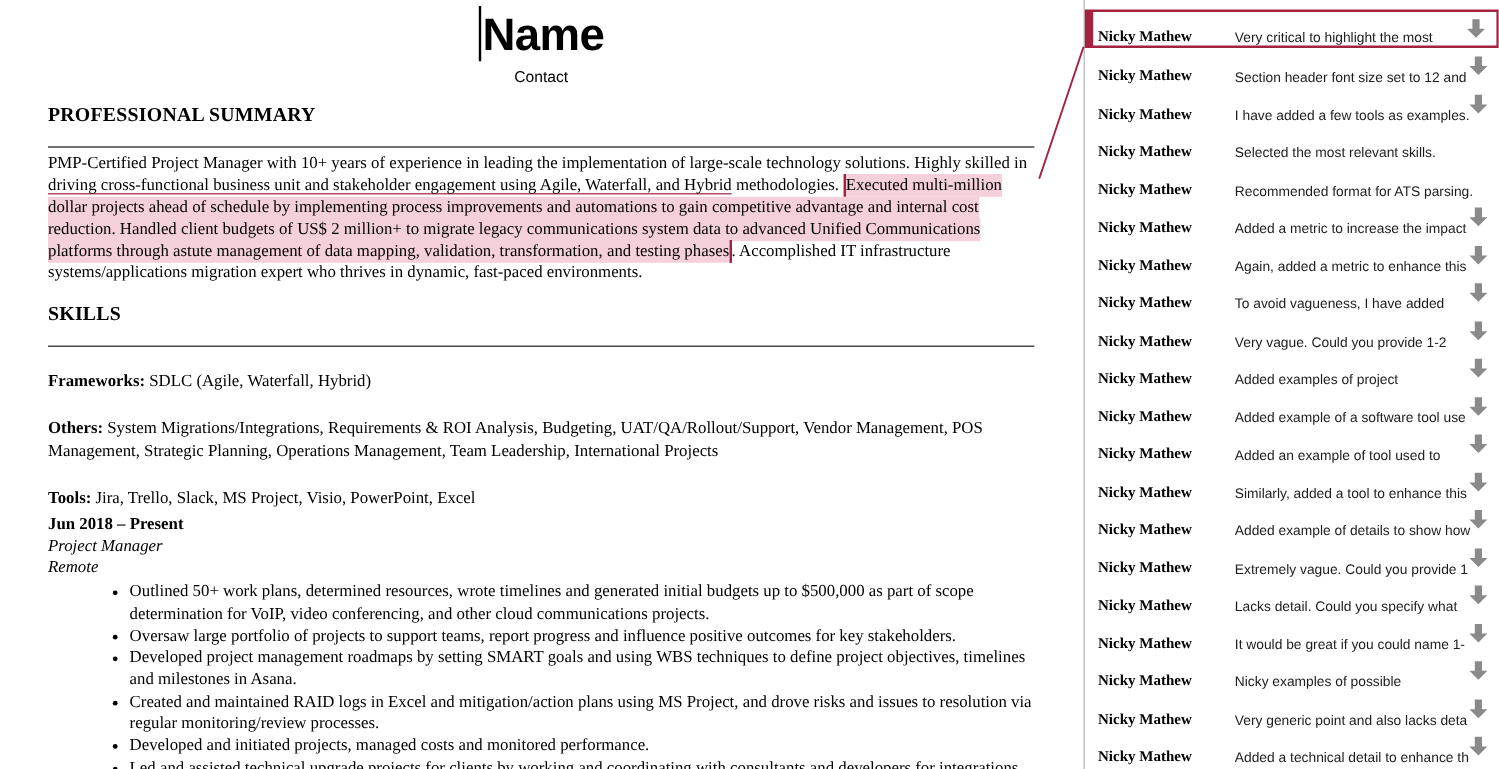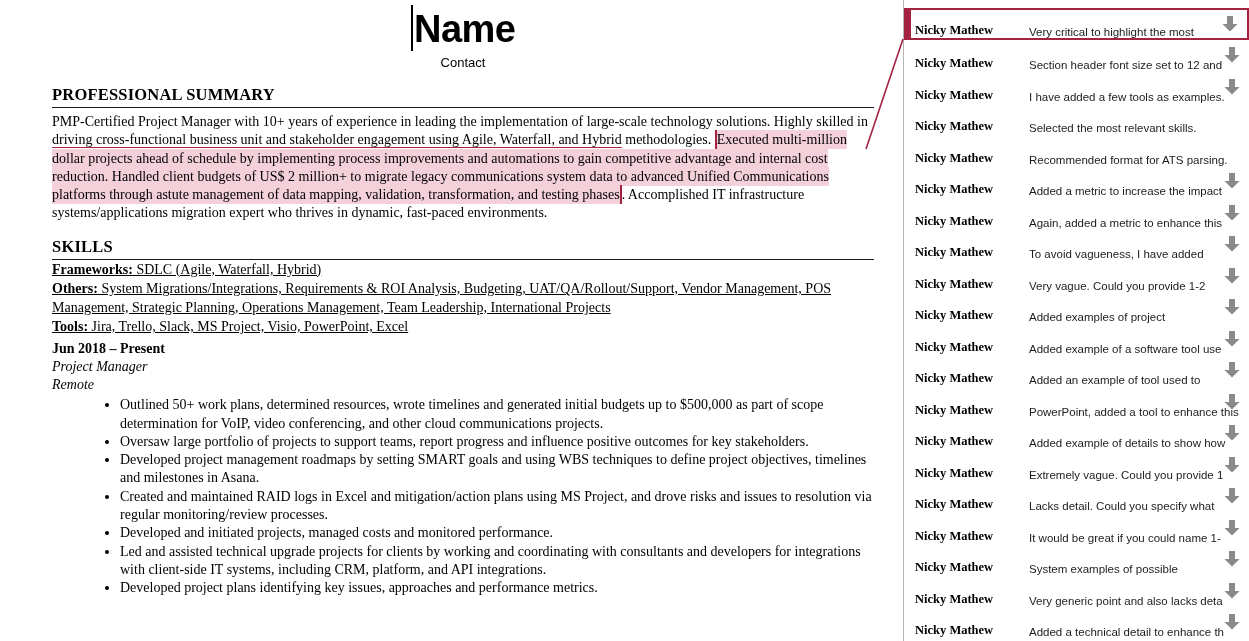--- a/index.html
+++ b/index.html
@@ -7,34 +7,34 @@
     --pink:#f4d0da;
     --arrow:#8a8a8a;
     --sep:#b5b5b5;
   }
   html,body{margin:0;padding:0;}
   body{
     width:1249px;height:641px;position:relative;overflow:hidden;background:#fff;
     font-family:"Liberation Serif", serif;color:#000;
   }
   
-  .doc{position:absolute;top:0;left:16px;width:903px;height:641px;box-sizing:border-box;
+  .doc{position:absolute;top:0;left:4px;width:903px;height:641px;box-sizing:border-box;
        padding:0 45px 0 36px;background:#fff;}
   .name-row{text-align:center;padding-top:5px;white-space:nowrap;}
   .caret{display:inline-block;width:2.5px;height:46px;background:#000;vertical-align:-9px;margin-right:1px;}
   .name{font-family:"Liberation Sans",sans-serif;font-weight:bold;font-size:38px;line-height:46px;letter-spacing:-0.5px;}
   .contact{text-align:center;font-family:"Liberation Sans",sans-serif;font-size:13px;line-height:16px;margin-top:3px;}
-  h2.sect{font-size:16.5px;font-weight:bold;margin:0;padding-bottom:2px;border-bottom:1.4px solid #1a1a1a;letter-spacing:0.2px;}
+  h2.sect{font-size:16.5px;font-weight:bold;margin:0;padding-bottom:16px;border-bottom:1.4px solid #1a1a1a;letter-spacing:0.2px;}
   #h-summary{margin-top:14px;}
   #h-skills{}
   #h-work{margin-top:12px;}
   .summary{font-size:14px;line-height:18.3px;margin-top:5px;}
   .underlined{text-decoration:underline;text-decoration-color:var(--accent);text-decoration-thickness:1.3px;text-underline-offset:2.5px;}
   .hl{background:var(--pink);border-left:2px solid var(--accent);border-right:2px solid var(--accent);padding:2px 0;}
-  .skill{font-size:14px;line-height:18.5px;margin-top:1px;text-decoration:underline;}
+  .skill{font-size:14px;line-height:18.5px;margin-top:21px;}
   .skill .lbl{font-weight:bold;}
   .xp-row1{display:flex;justify-content:space-between;font-weight:bold;font-size:14px;line-height:18.5px;margin-top:3px;}
   .xp-row2{display:flex;justify-content:space-between;font-style:italic;font-size:14px;line-height:18px;flex-direction:column;}
   ul.bullets{margin:2px 0 0 0;padding-left:36px;}
   ul.bullets li{font-size:14px;line-height:18.3px;margin-left:32px;}
   
   .comments{position:absolute;top:0;left:903px;right:0;bottom:0;background:#fff;
             border-left:1px solid var(--sep);box-sizing:border-box;padding-top:8px;}
   .crow{height:31.5px;display:flex;align-items:flex-end;position:relative;padding-left:11px;box-sizing:border-box;}
   .crow .author{flex:0 0 114px;font-weight:bold;font-size:12.5px;font-family:"Liberation Serif",serif;}
@@ -203,21 +203,21 @@
     <span class="ctext">Added an example of tool used to</span>
     <span class="arr">
       <svg width="18" height="18" viewBox="0 0 18 18">
           <path d="M6 1 L12 1 L12 9 L16.5 9 L9 16.5 L1.5 9 L6 9 Z" fill="#8a8a8a"></path>
         </svg>
     </span>
   </div>
 
   <div class="crow">
     <span class="author">Nicky Mathew</span>
-    <span class="ctext">PowerPoint, added a tool to enhance this</span>
+    <span class="ctext">Similarly, added a tool to enhance this</span>
     <span class="arr">
       <svg width="18" height="18" viewBox="0 0 18 18">
           <path d="M6 1 L12 1 L12 9 L16.5 9 L9 16.5 L1.5 9 L6 9 Z" fill="#8a8a8a"></path>
         </svg>
     </span>
   </div>
 
   <div class="crow">
     <span class="author">Nicky Mathew</span>
     <span class="ctext">Added example of details to show how</span>
@@ -253,21 +253,21 @@
     <span class="ctext">It would be great if you could name 1-</span>
     <span class="arr">
       <svg width="18" height="18" viewBox="0 0 18 18">
           <path d="M6 1 L12 1 L12 9 L16.5 9 L9 16.5 L1.5 9 L6 9 Z" fill="#8a8a8a"></path>
         </svg>
     </span>
   </div>
 
   <div class="crow">
     <span class="author">Nicky Mathew</span>
-    <span class="ctext">System examples of possible</span>
+    <span class="ctext">Nicky examples of possible</span>
     <span class="arr">
       <svg width="18" height="18" viewBox="0 0 18 18">
           <path d="M6 1 L12 1 L12 9 L16.5 9 L9 16.5 L1.5 9 L6 9 Z" fill="#8a8a8a"></path>
         </svg>
     </span>
   </div>
 
   <div class="crow">
     <span class="author">Nicky Mathew</span>
     <span class="ctext">Very generic point and also lacks deta</span>

